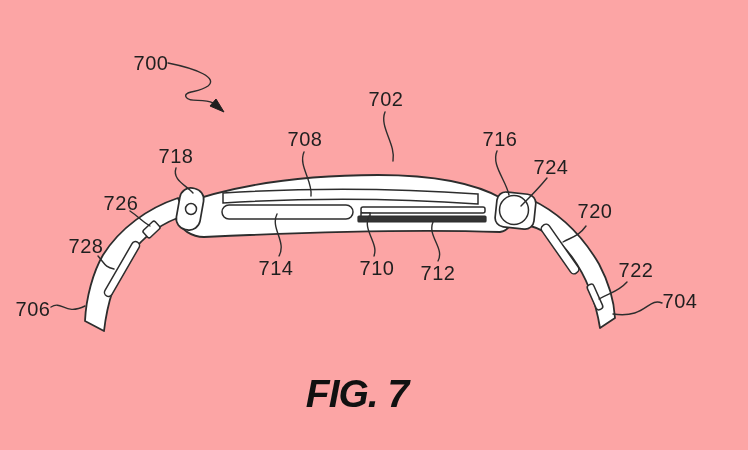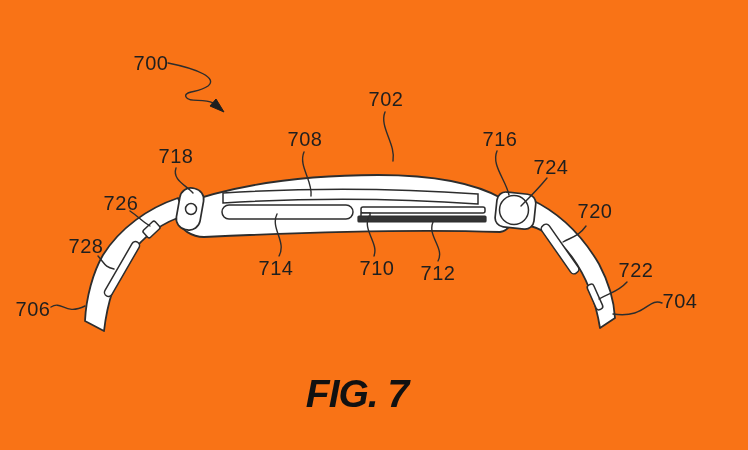--- a/index.html
+++ b/index.html
@@ -1,19 +1,19 @@
 <!DOCTYPE html>
 <html><head>
 <meta charset="utf-8">
 <style>
   html, body { margin: 0; padding: 0; background: #ffffff; }
   .page {
     position: relative;
     width: 748px; height: 450px;
-    background: #f97316;
+    background: #fca5a5;
     font-family: "Liberation Sans", sans-serif;
     overflow: hidden;
   }
   svg { display: block; }
   .outline  { fill: #ffffff; stroke: #2d2d2d; stroke-width: 1.8; stroke-linejoin: round; }
   .plate    { fill: #ffffff; stroke: #2d2d2d; stroke-width: 1.7; stroke-linejoin: round; }
   .inner    { fill: #ffffff; stroke: #2d2d2d; stroke-width: 1.5; }
   .slot     { fill: #ffffff; stroke: #2d2d2d; stroke-width: 1.5; }
   .darkbar  { stroke: #2d2d2d; stroke-width: 1.2; }
   .leader   { fill: none; stroke: #2d2d2d; stroke-width: 1.4; stroke-linecap: round; }

